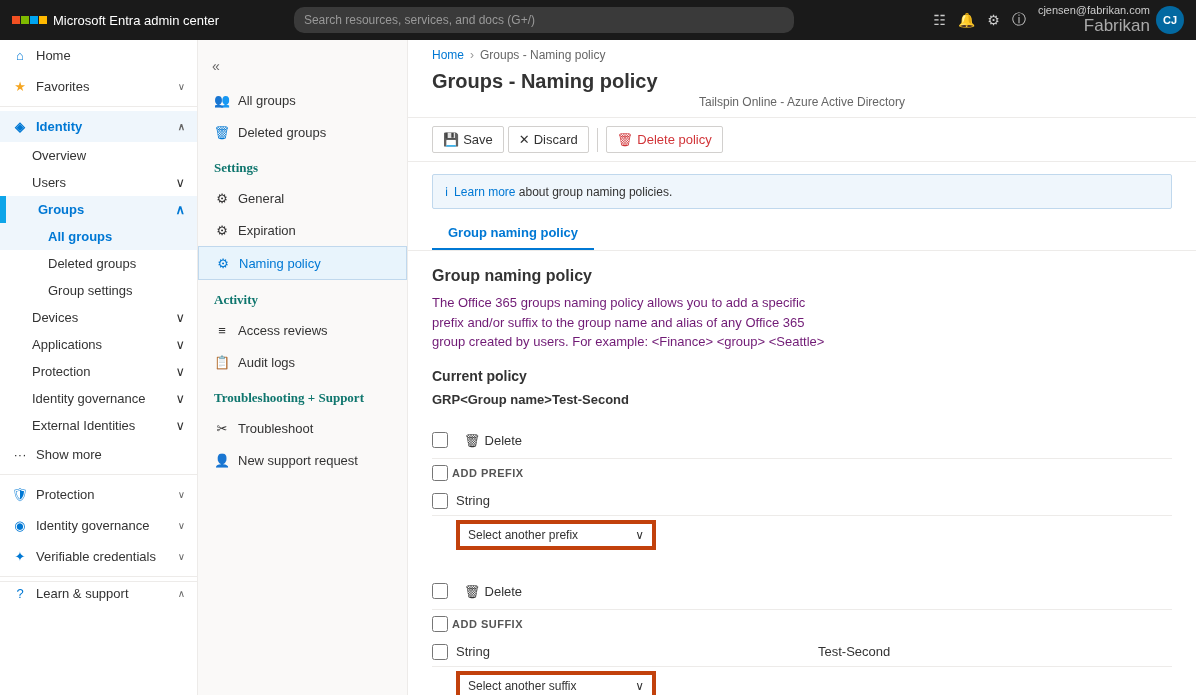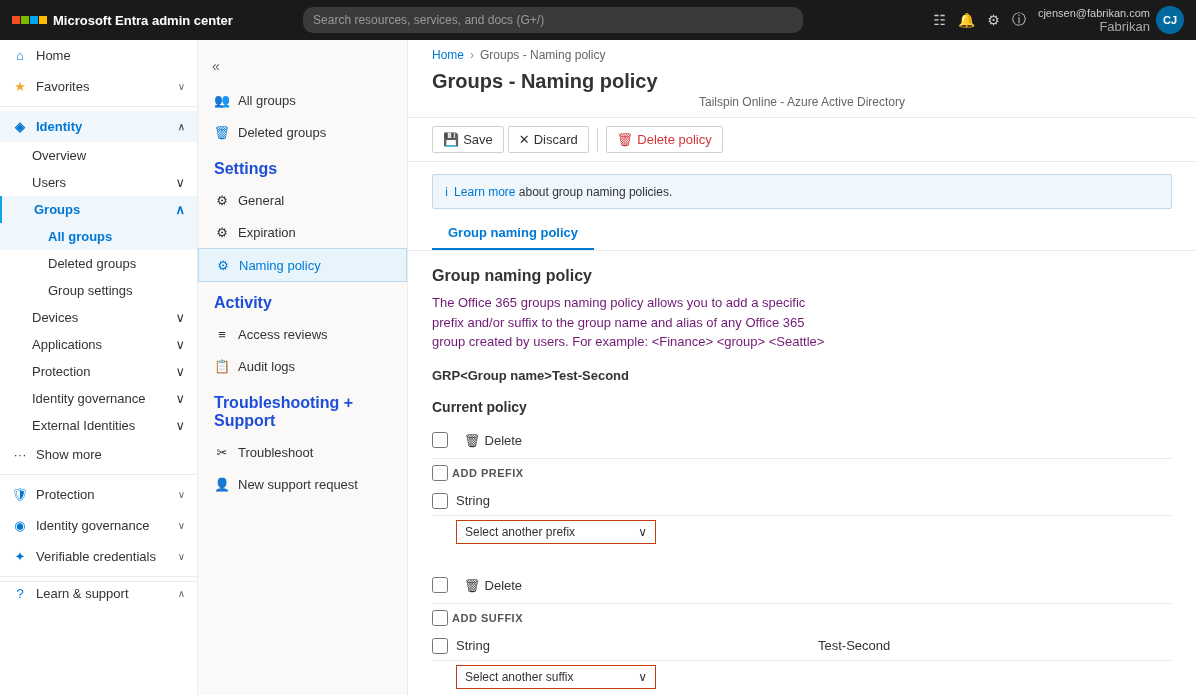--- a/index.html
+++ b/index.html
@@ -14,21 +14,21 @@
       padding: 0 12px;
       flex-shrink: 0;
       gap: 10px;
     }
     #topbar-logo {
       display: flex;
       align-items: center;
       gap: 6px;
       color: white;
       font-size: 13px;
-      font-weight: 700;
+      font-weight: 400;
       white-space: nowrap;
     }
     #topbar-logo .ms-icon {
       display: flex;
       gap: 1px;
     }
     #topbar-logo .ms-icon span {
       display: block;
       width: 8px;
       height: 8px;
@@ -170,23 +170,24 @@
       color: #333;
       gap: 8px;
     }
     .mid-nav-item.active {
       background: #e8f4fc;
       color: #0078d4;
       border: 1px solid #c0d8ed;
     }
     .mid-nav-section {
       padding: 12px 16px 6px;
-      font-size: 16px;
+      font-size: 13px;
       font-weight: 600;
-      color: #1d4ed8;
+      color: #0f766e;
+      font-family: Liberation Serif, serif;
     }
     .mid-nav-icon {
       width: 16px;
       height: 16px;
       display: flex;
       align-items: center;
       justify-content: center;
       flex-shrink: 0;
     }
 
@@ -362,21 +363,21 @@
     }
     .policy-col-label { flex: 1; font-size: 13px; }
     .policy-col-value { flex: 1; font-size: 13px; }
 
     .policy-select-row {
       display: flex;
       align-items: center;
       padding: 4px 0 8px 24px;
     }
     .policy-select {
-      border: 1px solid #c2410c;
+      border: 4px solid #c2410c;
       padding: 4px 8px;
       font-size: 12px;
       width: 200px;
       display: flex;
       align-items: center;
       justify-content: space-between;
       cursor: pointer;
       background: white;
     }
 
@@ -429,21 +430,21 @@
   </div>
 
   <div id="topbar-icons">
     <div class="icon-btn">☷</div>
     <div class="icon-btn">🔔</div>
     <div class="icon-btn">⚙</div>
     <div class="icon-btn">ⓘ</div>
     <div id="user-info">
       <div style="text-align:right">
         <div style="font-size:11px;color:#ccc">cjensen@fabrikan.com</div>
-        <div style="font-size:13px;color:#aaa">Fabrikan</div>
+        <div style="font-size:17px;color:#aaa">Fabrikan</div>
       </div>
       <div id="user-avatar">CJ</div>
     </div>
   </div>
 </div>
 
 <div id="main-layout">
 
   <div id="left-nav">
 
@@ -468,21 +469,21 @@
 
     <div class="nav-sub-item">
       <span>Overview</span>
     </div>
 
     <div class="nav-sub-item">
       <span>Users</span>
       <span class="chevron" style="margin-left:auto">∨</span>
     </div>
 
-    <div class="nav-sub-item active" style="border-left:2px solid #0ea5e9; font-weight:600; color:#0078d4">
+    <div class="nav-sub-item active" style="border-left:6px solid #0ea5e9; font-weight:600; color:#0078d4">
       <span>Groups</span>
       <span class="chevron" style="margin-left:auto">∧</span>
     </div>
 
     <div class="nav-sub-item" style="padding-left:48px; color:#0078d4; font-weight:600; background:#eff6fc">
       <span>All groups</span>
     </div>
 
     <div class="nav-sub-item" style="padding-left:48px">
       <span>Deleted groups</span>
@@ -651,22 +652,22 @@
     <div id="tabs">
       <div class="tab active">Group naming policy</div>
     </div>
 
     <div id="content-body">
 
       <div id="section-title">Group naming policy</div>
 
       <div id="section-desc">The Office 365 groups naming policy allows you to add a specific prefix and/or suffix to the group name and alias of any Office 365 group created by users. For example: &lt;Finance&gt; &lt;group&gt; &lt;Seattle&gt;</div>
 
+      <div id="current-policy-label">Current policy</div>
       <div id="current-policy-value">GRP&lt;Group name&gt;Test-Second</div>
-      <div id="current-policy-label">Current policy</div>
 
       <div class="policy-section">
         <div class="policy-row">
           <input type="checkbox" class="policy-checkbox" style="">
           <button class="policy-delete-btn">
             <span>🗑</span>
             <span>Delete</span>
           </button>
         </div>
 

